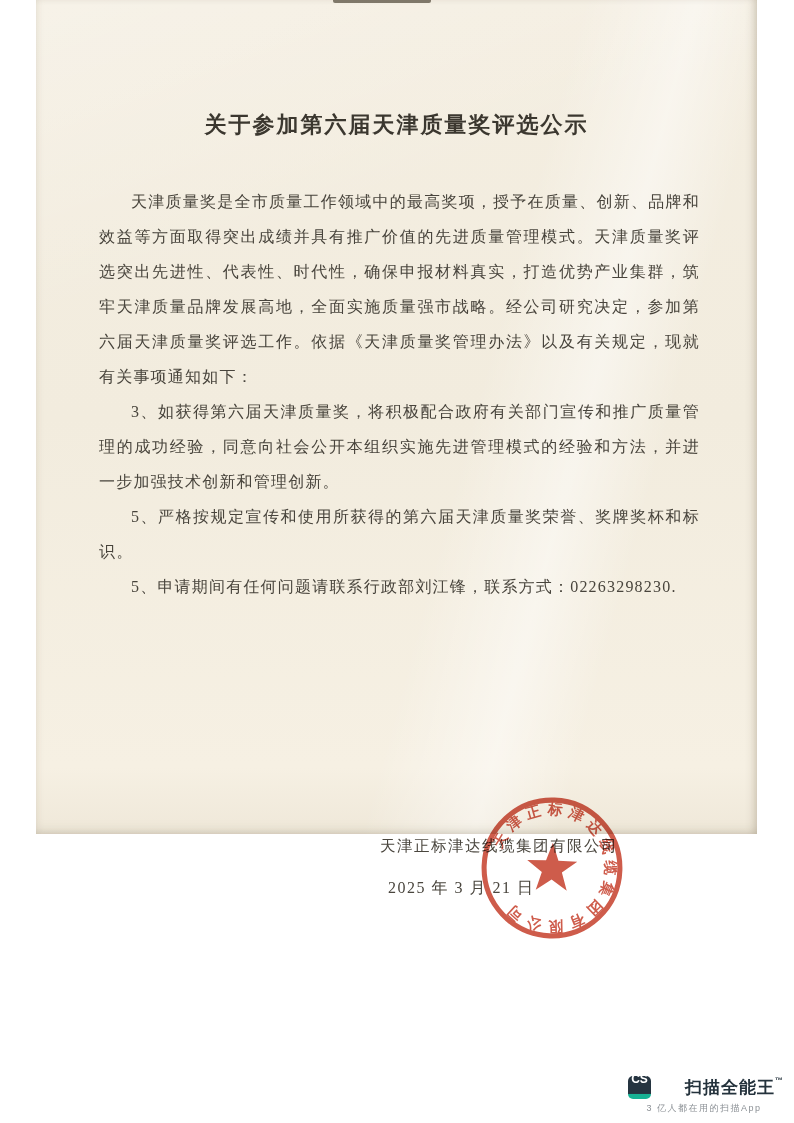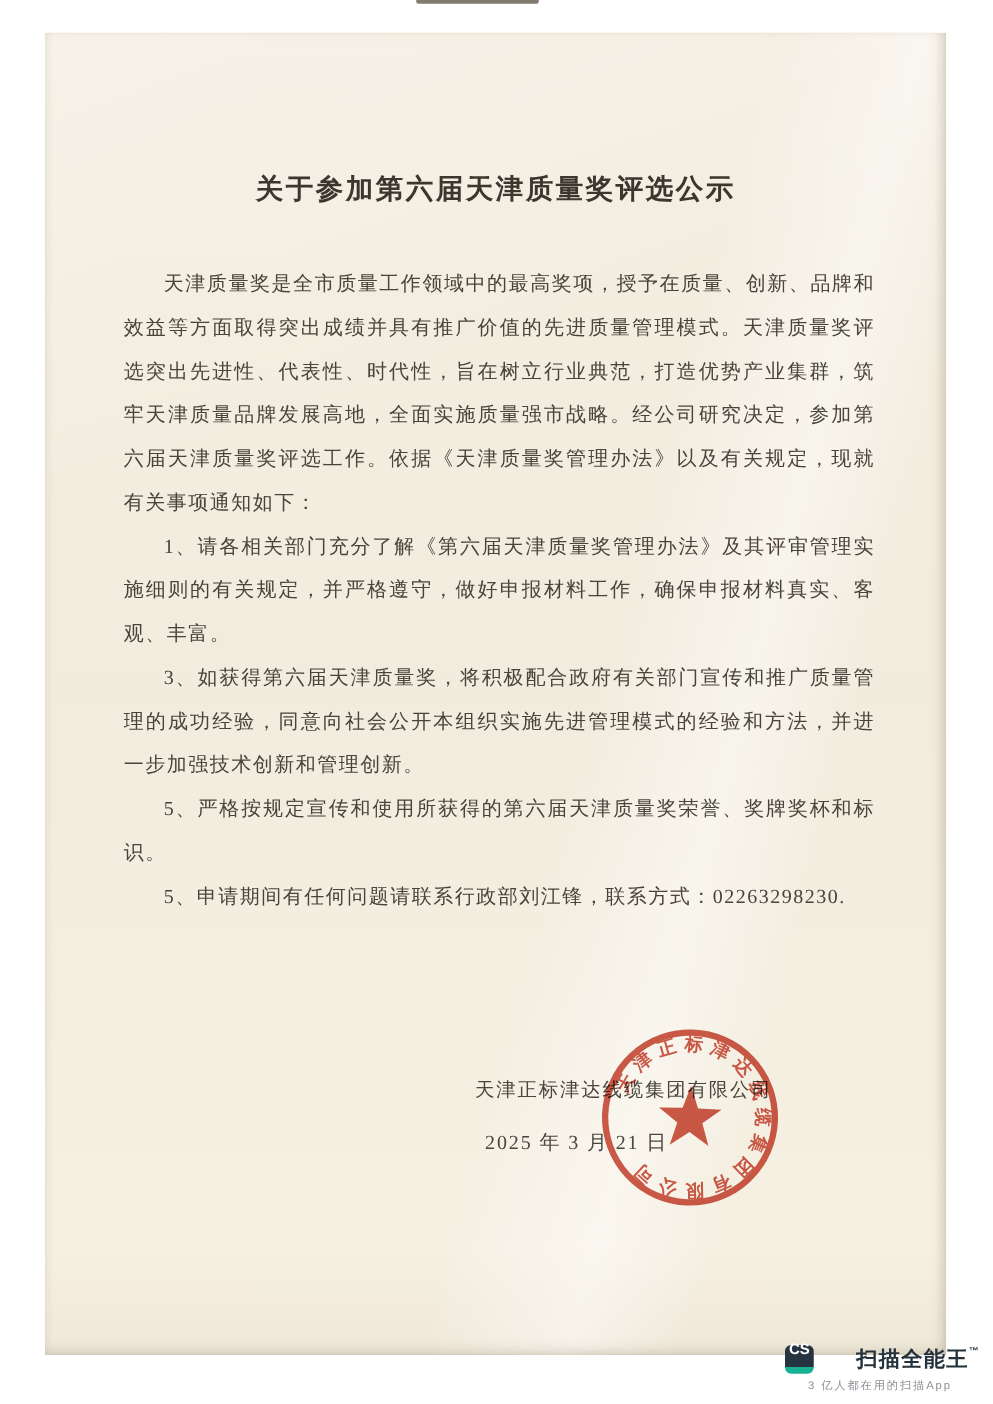--- a/index.html
+++ b/index.html
@@ -2,30 +2,29 @@
 <html><head>
 <meta charset="utf-8">
 <style>
   html,body{margin:0;padding:0;}
   body{
     width:794px;height:1123px;position:relative;overflow:hidden;
     background:#ffffff;
     font-family:"Liberation Serif","DejaVu Serif",serif;
   }
   .paper{
-    position:absolute;left:36px;top:0;width:721px;height:1058px;
+    position:absolute;left:36px;top:0;width:721px;height:834px;
     background:
       linear-gradient(105deg, rgba(255,255,255,0) 58%, rgba(255,255,255,0.45) 70%, rgba(255,255,255,0) 79%),
       linear-gradient(160deg, rgba(255,255,255,0.25) 0%, rgba(255,255,255,0) 30%),
       linear-gradient(180deg,#f4eee1 0%,#f2ecde 50%,#f6f0e3 92%,#efe8d9 100%);
     box-shadow:
       inset -7px 0 10px -5px rgba(140,128,104,0.40),
       inset 4px 0 8px -5px rgba(160,150,130,0.25),
       inset 0 -8px 12px -7px rgba(150,138,115,0.35);
-    margin-top: 26px;
   }
   .scan-sliver{
     position:absolute;left:333px;top:0;width:98px;height:3px;
     background:#635b4c;border-radius:0 0 2px 2px;opacity:.8;
   }
   .doc-title{
     position:absolute;left:0;top:110px;width:100%;
     text-align:center;font-size:22px;font-weight:bold;
     color:#3b372f;letter-spacing:2px;margin:0;
   }
@@ -71,22 +70,21 @@
     font-size:9px;color:#8b9095;letter-spacing:1.5px;white-space:nowrap;
   }
 </style>
 </head>
 <body>
 
 <div class="paper">
   <h1 class="doc-title">关于参加第六届天津质量奖评选公示</h1>
 
   <div class="doc-body">
-    <p>天津质量奖是全市质量工作领域中的最高奖项，授予在质量、创新、品牌和效益等方面取得突出成绩并具有推广价值的先进质量管理模式。天津质量奖评选突出先进性、代表性、时代性，旨在树立行业典范，打造优势产业集群，筑牢天津质量品牌发展高地，全面实施质量强市战略。经公司研究决定，参加第六届天津质量奖评选工作。依据《天津质量奖管理办法》以及有关规定，现就有关事项通知如下：</p>
-    <p>1、请各相关部门充分了解《第六届天津质量奖管理办法》及其评审管理实施细则的有关规定，并严格遵守，做好申报材料工作，确保申报材料真实、客观、丰富。</p>
+    <p>天津质量奖是全市质量工作领域中的最高奖项，授予在质量、创新、品牌和效益等方面取得突出成绩并具有推广价值的先进质量管理模式。天津质量奖评选突出先进性、代表性、时代性，确保申报材料真实，打造优势产业集群，筑牢天津质量品牌发展高地，全面实施质量强市战略。经公司研究决定，参加第六届天津质量奖评选工作。依据《天津质量奖管理办法》以及有关规定，现就有关事项通知如下：</p>
     <p>3、如获得第六届天津质量奖，将积极配合政府有关部门宣传和推广质量管理的成功经验，同意向社会公开本组织实施先进管理模式的经验和方法，并进一步加强技术创新和管理创新。</p>
     <p>5、严格按规定宣传和使用所获得的第六届天津质量奖荣誉、奖牌奖杯和标识。</p>
     <p>5、申请期间有任何问题请联系行政部刘江锋，联系方式：02263298230.</p>
   </div>
 
   <p class="signature-company">天津正标津达线缆集团有限公司</p>
   <p class="signature-date">2025 年 3 月 21 日</p>
 
   <svg class="stamp" viewBox="0 0 150 150" xmlns="http://www.w3.org/2000/svg">
     <circle cx="75" cy="75" r="67" fill="none" stroke="#c84532" stroke-width="5"></circle>

